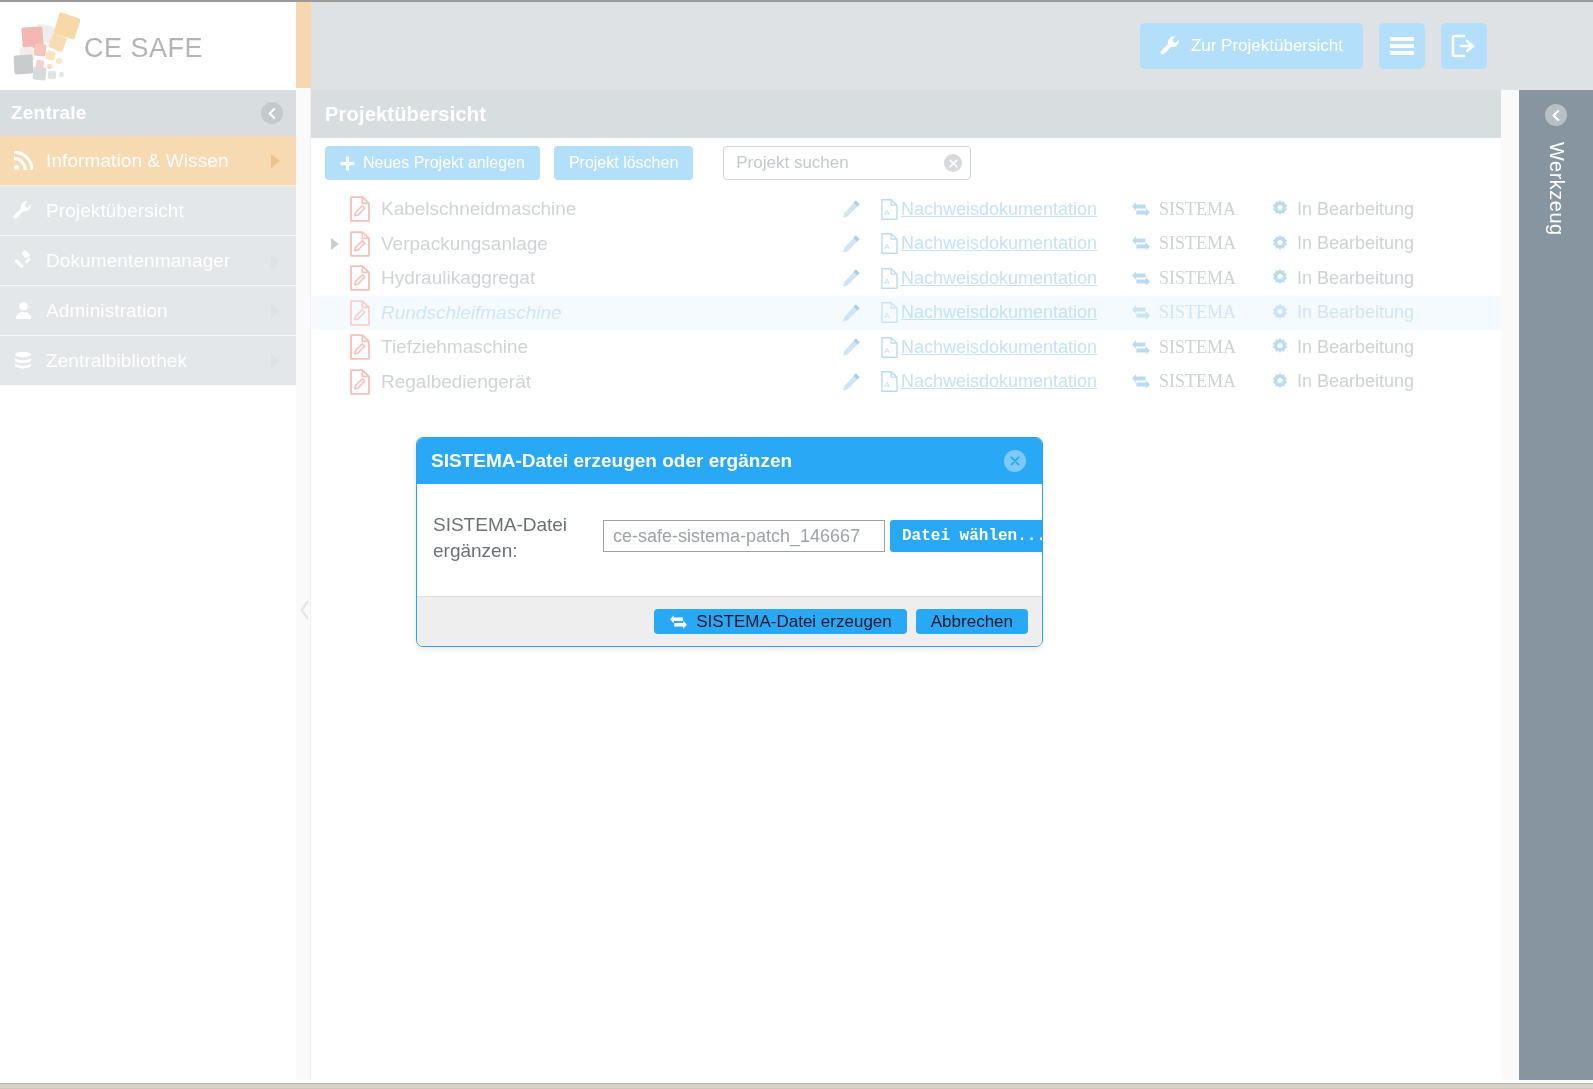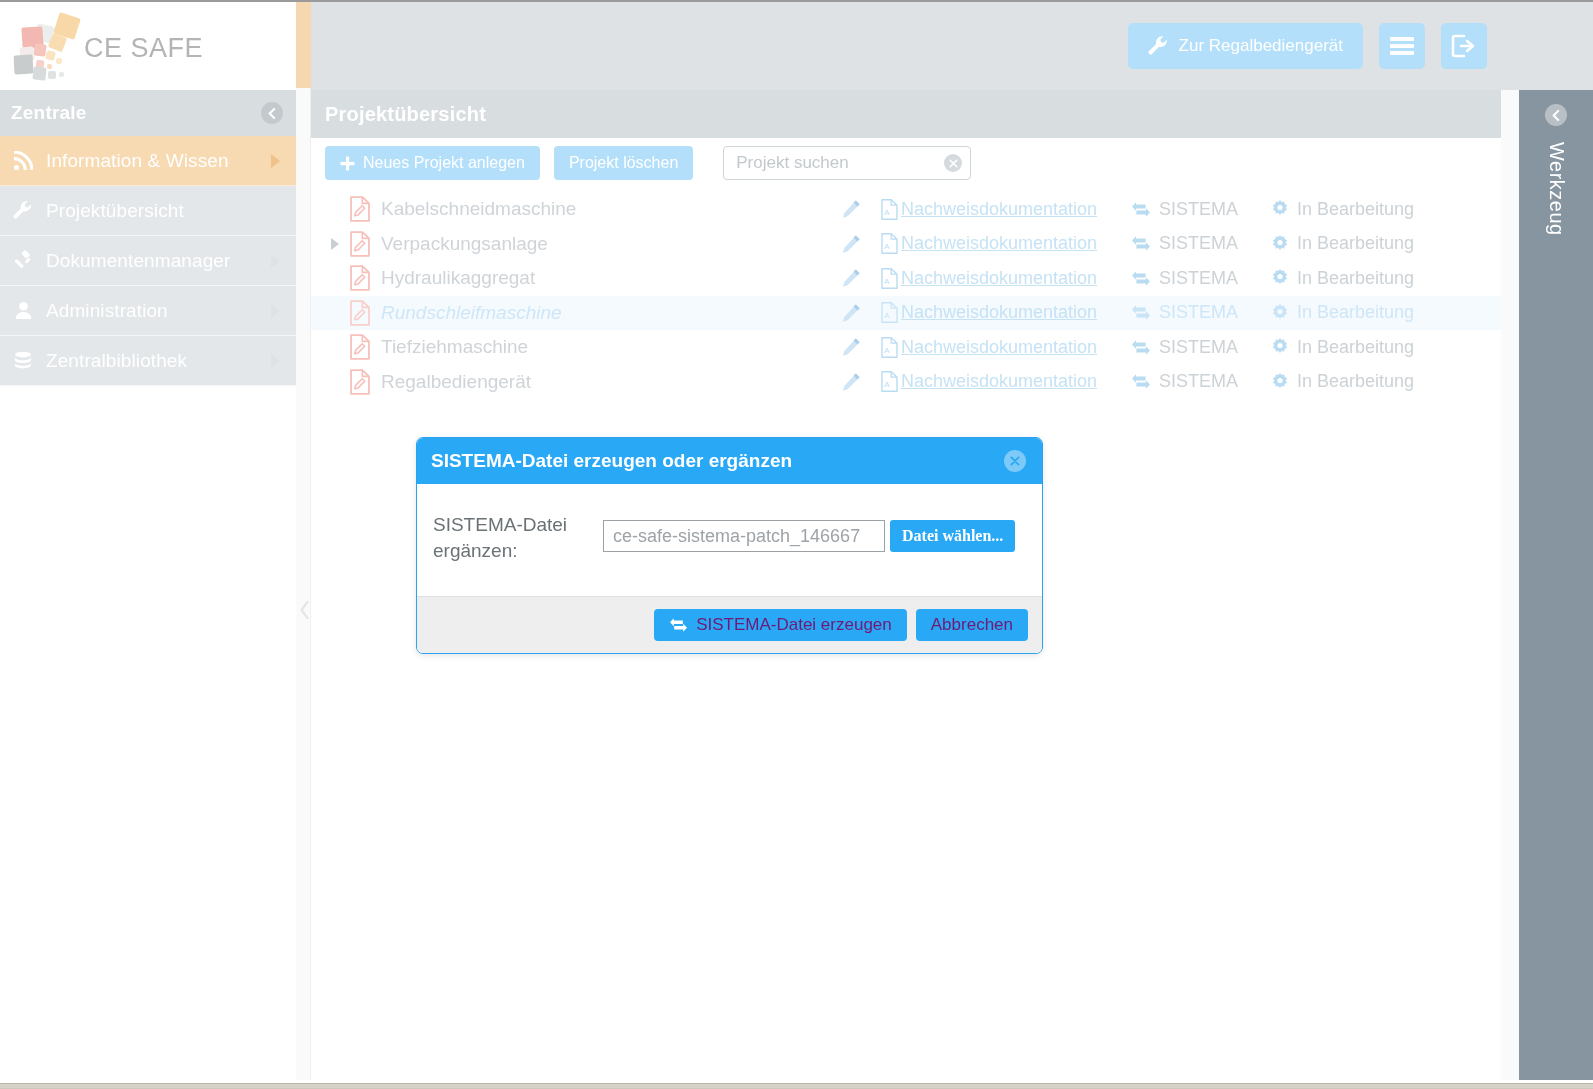--- a/index.html
+++ b/index.html
@@ -233,21 +233,21 @@
   }
   .proj-row.selected .col-name { color: #cfe6f7; font-style: italic; }
   .col-edit { width: 60px; flex: none; display: flex; align-items: center; justify-content: center; }
   .col-doc { width: 250px; flex: none; display: flex; align-items: center; gap: 3px; }
   .doc-link {
     font-size: 18px; color: #c6e2f5;
     text-decoration: underline;
     white-space: nowrap;
   }
   .col-sis { width: 140px; flex: none; display: flex; align-items: center; gap: 8px; }
-  .sis-text { font-size: 18px; color: #ccd2d6; white-space: nowrap; }
+  .sis-text { font-size: 18px; color: #ccd2d6; white-space: nowrap; font-family: Liberation Serif, serif; }
   .proj-row.selected .sis-text { color: #cfe6f7; }
   .col-status { flex: none; display: flex; align-items: center; gap: 8px; }
   .status-text { font-size: 18px; color: #ccd2d6; white-space: nowrap; }
   .proj-row.selected .status-text { color: #cfe6f7; }
 
   
   .right-gap {
     position: absolute; top: 90px; left: 1501px;
     width: 18px; height: 999px;
     background: #fafafa;
@@ -323,36 +323,36 @@
     background: #ffffff;
     font-size: 18px; color: #9da3a7;
     font-family: "Liberation Sans", sans-serif;
     padding: 0 9px;
     outline: none;
   }
   .btn-choose {
     height: 32px;
     background: #29a8f5; border: none; border-radius: 3px;
     color: #ffffff; font-size: 16px; font-weight: bold;
-    font-family: Liberation Serif, serif;
+    font-family: Liberation Mono, monospace;
     padding: 0 12px;
     margin-left: 5px;
     cursor: pointer;
     white-space: nowrap;
   }
   .modal-foot {
     background: #eeeeee;
     border-top: 1px solid #e0e0e0;
     padding: 12px 14px;
     display: flex; justify-content: flex-end; gap: 9px;
   }
   .btn-primary {
-    height: 32px;
+    height: 25px;
     background: #29a8f5; border: none; border-radius: 4px;
-    color: #701a75; font-size: 17px;
+    color: #0f172a; font-size: 17px;
     font-family: "Liberation Sans", sans-serif;
     display: flex; align-items: center; gap: 8px;
     padding: 0 15px;
     cursor: pointer;
     white-space: nowrap;
   }
 
   
   .bottom-line {
     position: absolute; bottom: 0; left: 0; width: 1593px; height: 6px;
@@ -471,21 +471,21 @@
 
   <div class="main">
 
     <div class="main-header">
       <button class="btn-project-overview">
         <span>
           <svg width="22" height="22" viewBox="0 0 21 21" fill="#fff" style="display:block">
             <path d="M14.6 1.2a6 6 0 0 0-6.8 7.3L1.3 15a2 2 0 1 0 2.8 2.8l6.5-6.5a6 6 0 0 0 7.3-6.8l-3 3-2.5-.6-.6-2.5z"></path>
           </svg>
         </span>
-        <span>Zur Regalbediengerät</span>
+        <span>Zur Projektübersicht</span>
       </button>
 
       <button class="hdr-sq burger">
         <span>
           <i></i>
             <i></i>
             <i></i>
         </span>
       </button>
 

